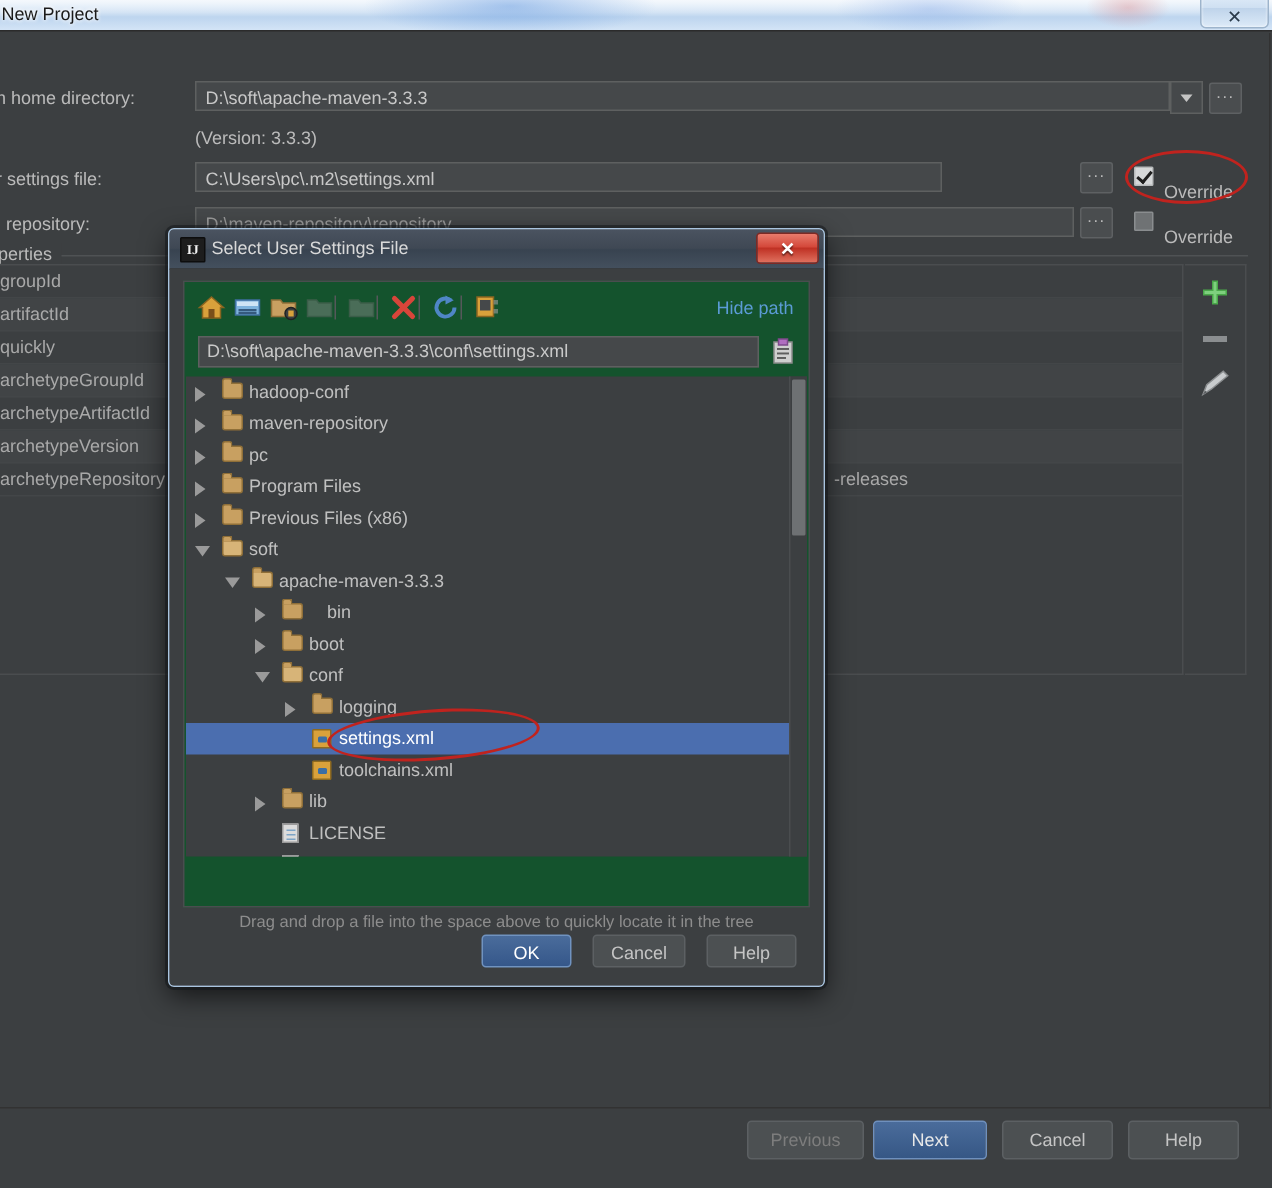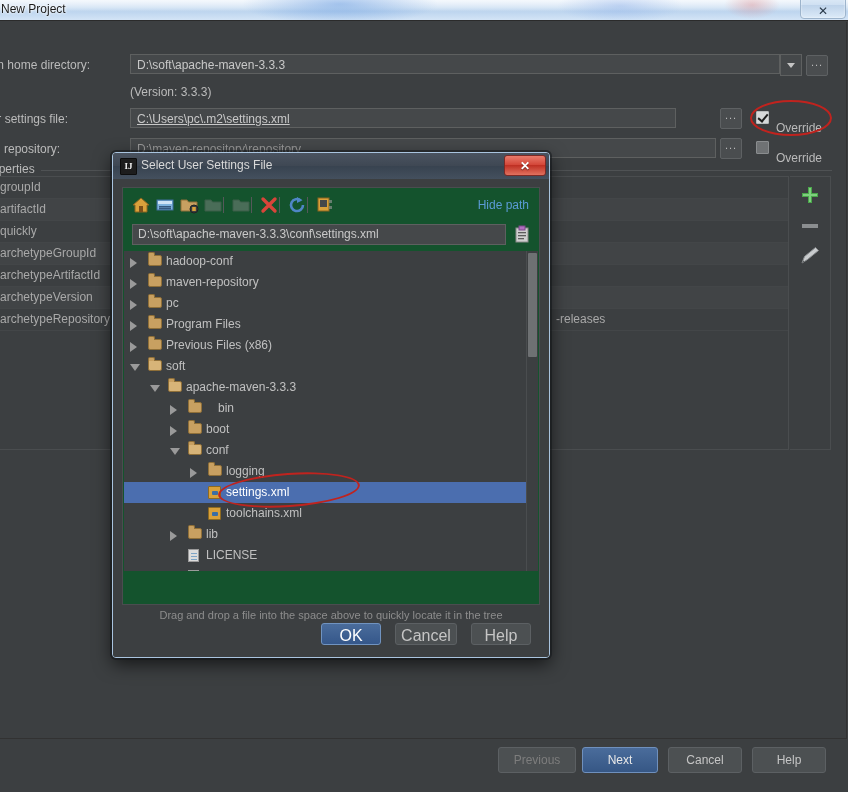--- a/index.html
+++ b/index.html
@@ -370,21 +370,21 @@
     font-size: 11px;
   }
 
   .dlg-btn {
     position: absolute;
     height: 22px;
     background: #4c5052;
     border: 1px solid #5c6063;
     border-radius: 3px;
     color: #c5c5c5;
-    font-size: 16px;
+    font-size: 12px;
     text-align: center;
     line-height: 23px;
     box-sizing: border-box;
   }
   .dlg-btn.default {
     background: linear-gradient(to bottom,#4a6c9b,#35578a);
     border: 1px solid #7093c0;
     color: #ffffff;
   }
 
@@ -465,21 +465,21 @@
     </div>
     <div class="text-field" style="left:130px; top:32px; width:650px;">D:\soft\apache-maven-3.3.3</div>
     <div class="combo-arrow" style="left:780px; top:32px;"></div>
     <div class="browse-btn" style="left:806px; top:33px;">...</div>
 
     <div class="form-label" style="left:130px; top:63px;">(Version: 3.3.3)</div>
 
     <div class="form-label" style="left:-24px; top:90px;">
       <span>User settings file:</span>
     </div>
-    <div class="text-field" style="left:130px; top:86px; width:546px;text-decoration:underline;">C:\Users\pc\.m2\settings.xml</div>
+    <div class="text-field" style="left:130px; top:86px; width:498px;">C:\Users\pc\.m2\settings.xml</div>
     <div class="browse-btn" style="left:720px; top:86px;">...</div>
     <div class="checkbox-row" style="left:756px; top:87px;">
       <div class="cb-box checked"></div>
       <div class="cb-label">Override</div>
     </div>
     <div class="marker" style="left:750px; top:78px; width:78px; height:32px;"></div>
 
     <div class="form-label" style="left:-28px; top:120px;">
       <span>Local repository:</span>
     </div>

